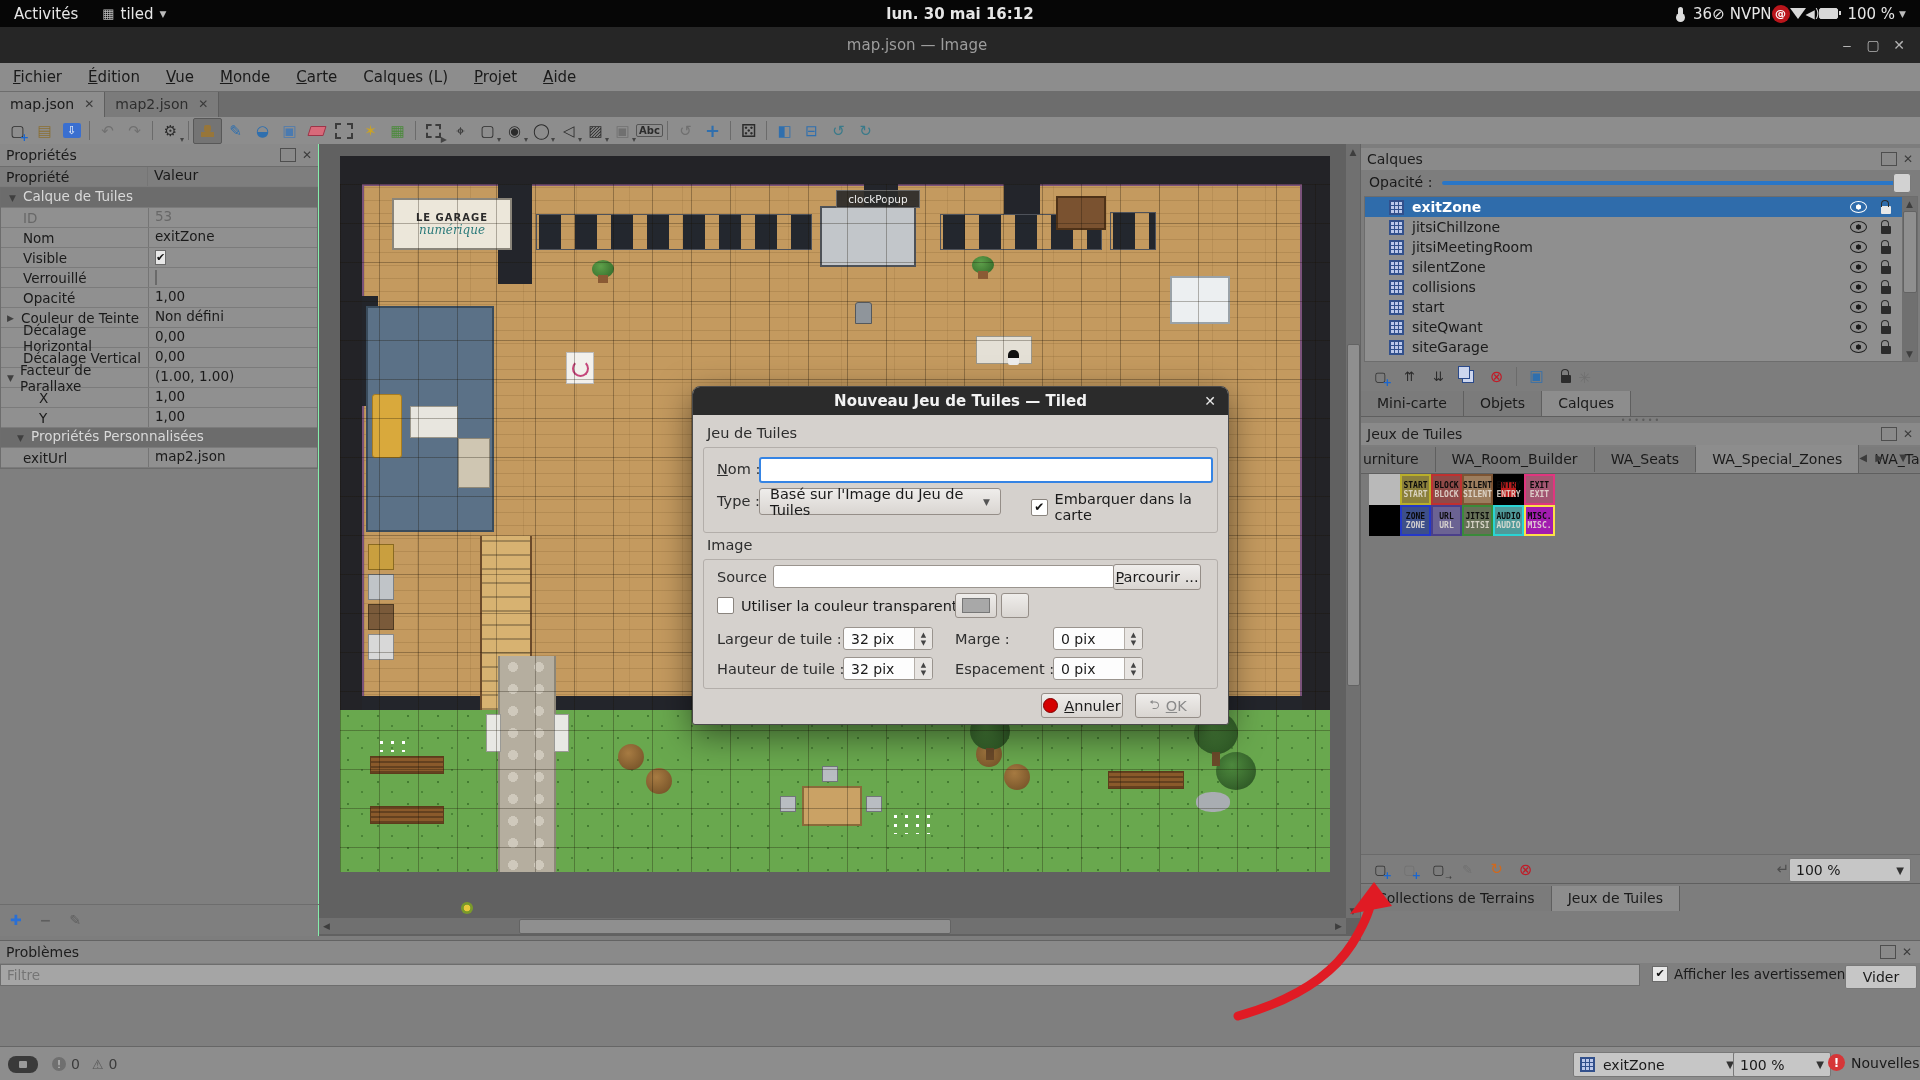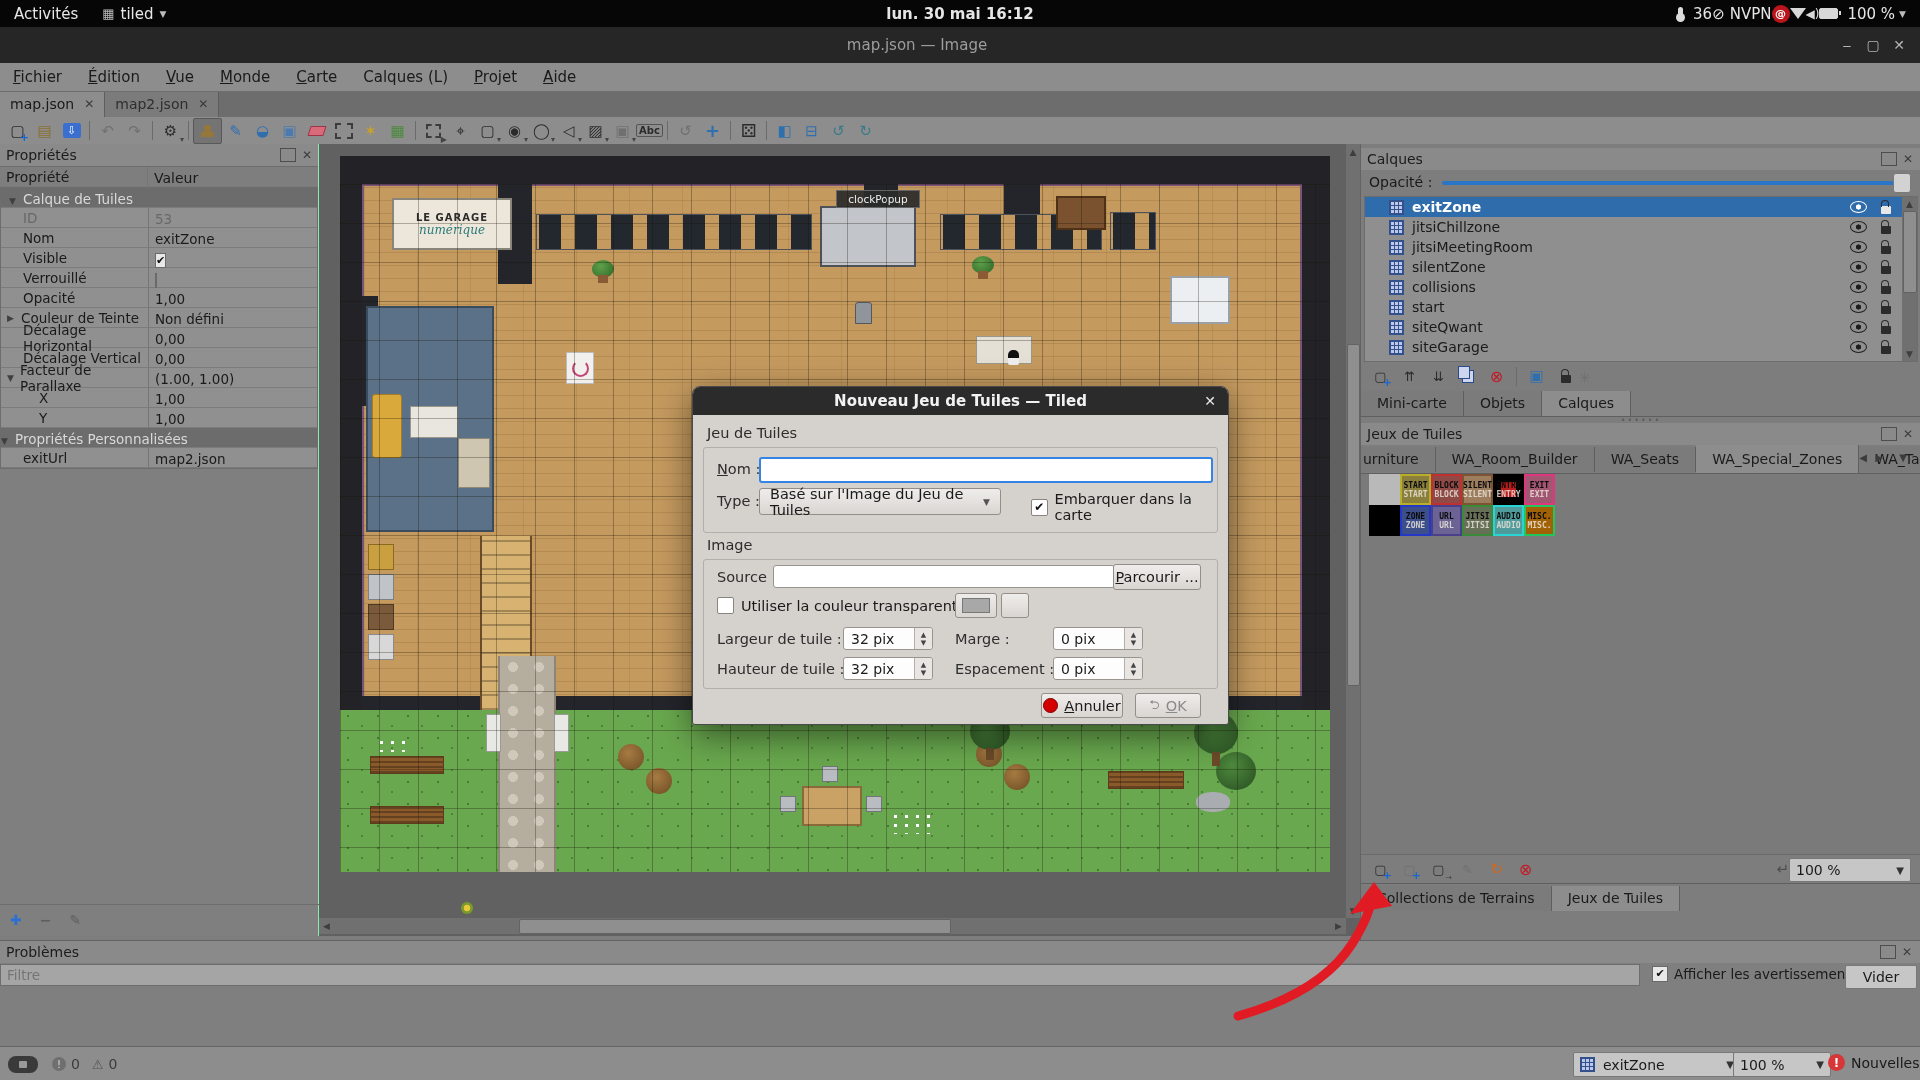--- a/index.html
+++ b/index.html
@@ -44,21 +44,21 @@
   .dashsq{width:14px;height:12px;border:2px dashed #3c3c3c}
   .eraserico{width:14px;height:8px;background:#d86a7a;border:1px solid #9c3448;transform:skewX(-18deg);border-radius:1px}
   .abcico{font-size:10px;font-weight:bold;border:1px solid #555;padding:0 2px;border-radius:2px}
   .smallcaret{position:absolute;right:0;bottom:-1px;font-size:8px;color:#444}
 
   
   .panelhdr{height:22px;display:flex;align-items:center;font-size:14px;color:#1c1c1c;padding-left:6px;background:#8a8a8a}
   .hdrbtn{width:14px;height:12px;border:1px solid #4e4e4e;display:inline-block}
   .hdrx{font-size:12px;color:#3c3c3c;margin-left:6px}
   .proptable{background:#909090;border:1px solid #6d6d6d}
-  .prow{display:flex;height:19px;border-bottom:1px solid #7b7b7b;align-items:flex-end;font-size:13.5px}
+  .prow{display:flex;height:19px;border-bottom:1px solid #7b7b7b;align-items:flex-start;font-size:13.5px}
   .prow .c1{width:148px;padding-left:22px;box-sizing:border-box;border-right:1px solid #757575;height:100%;display:flex;align-items:center}
   .prow .c2{flex:1;padding-left:6px}
   .prow.section{background:#6c6c6c;color:#d9d9d9}
   .prow.dim{color:#686868}
   .arrowglyph{font-size:9px;color:#3f3f3f;width:14px;margin-left:-16px;display:inline-block}
   .cbx{width:14px;height:14px;background:#e8e8e8;border:1px solid #6a6a6a;font-size:11px;line-height:13px;text-align:center;color:#111}
 
   
   .eyeico{width:15px;height:10px;border:1.2px solid #1d1d1d;border-radius:50%;
     background:radial-gradient(circle at 50% 50%, #1d1d1d 2.4px, transparent 2.8px)}
@@ -84,21 +84,21 @@
   .tile .lt{color:#0b0b0b}.tile .lb{color:#e8e2d8;opacity:.85}
   .t-start{background:#8a7f3c;border:2px solid #b9ae2a}
   .t-block{background:#8f4a48;border:2px solid #c03030}
   .t-silent{background:#9c7d5e;border:2px solid #7d5433}
   .t-entry{background:#b91c1c;border:8px solid #000000}
   .t-exit{background:#a35672;border:2px solid #e0357f}
   .t-zone{background:#3d4f8a;border:2px solid #2438c8}
   .t-url{background:#6b6393;border:2px solid #4a3f8a}
   .t-jitsi{background:#667057;border:2px solid #3a8a3a}
   .t-audio{background:#4f9a9a;border:2px solid #2ad4d4}
-  .t-misc{background:#a16207;border:2px solid #22c55e}
+  .t-misc{background:#a21caf;border:2px solid #fde047}
   .t-gray{background:#b9b9b9;border:none}
   .t-black{background:#000;border:none}
 
   
   .sbtrack{background:#707070}
   .sbthumb{background:#8f8f8f;border:1px solid #636363;border-radius:2px}
   .sbarrow{color:#3e3e3e;font-size:9px;text-align:center}
 
   
   .combo{background:#c6c6c6;border:1px solid #787878;border-radius:2px;display:flex;align-items:center;font-size:14px;padding:0 6px;gap:8px}
@@ -328,21 +328,21 @@
       </div>
       <div class="prow">
         <span class="c1" style="padding-left:38px">X</span>
           <span class="c2">1,00</span>
       </div>
       <div class="prow">
         <span class="c1" style="padding-left:38px">Y</span>
           <span class="c2">1,00</span>
       </div>
       <div class="prow section">
-        <span style="padding-left:0"><span class="arrowglyph" style="margin-left:0">▼</span><span>Propriétés Personnalisées</span></span>
+        <span style="padding-left:16px"><span class="arrowglyph" style="margin-left:0">▼</span><span>Propriétés Personnalisées</span></span>
       </div>
       <div class="prow">
         <span class="c1">exitUrl</span>
           <span class="c2">map2.json</span>
       </div>
     </div>
 
     <div class="abs row" style="left:0;top:760px;width:318px;height:30px;gap:18px;padding-left:10px;border-top:1px solid #6d6d6d">
       <span style="color:#2a6fd4;font-weight:bold">✚</span>
       <span style="color:#5e5e5e;font-weight:bold">−</span>

